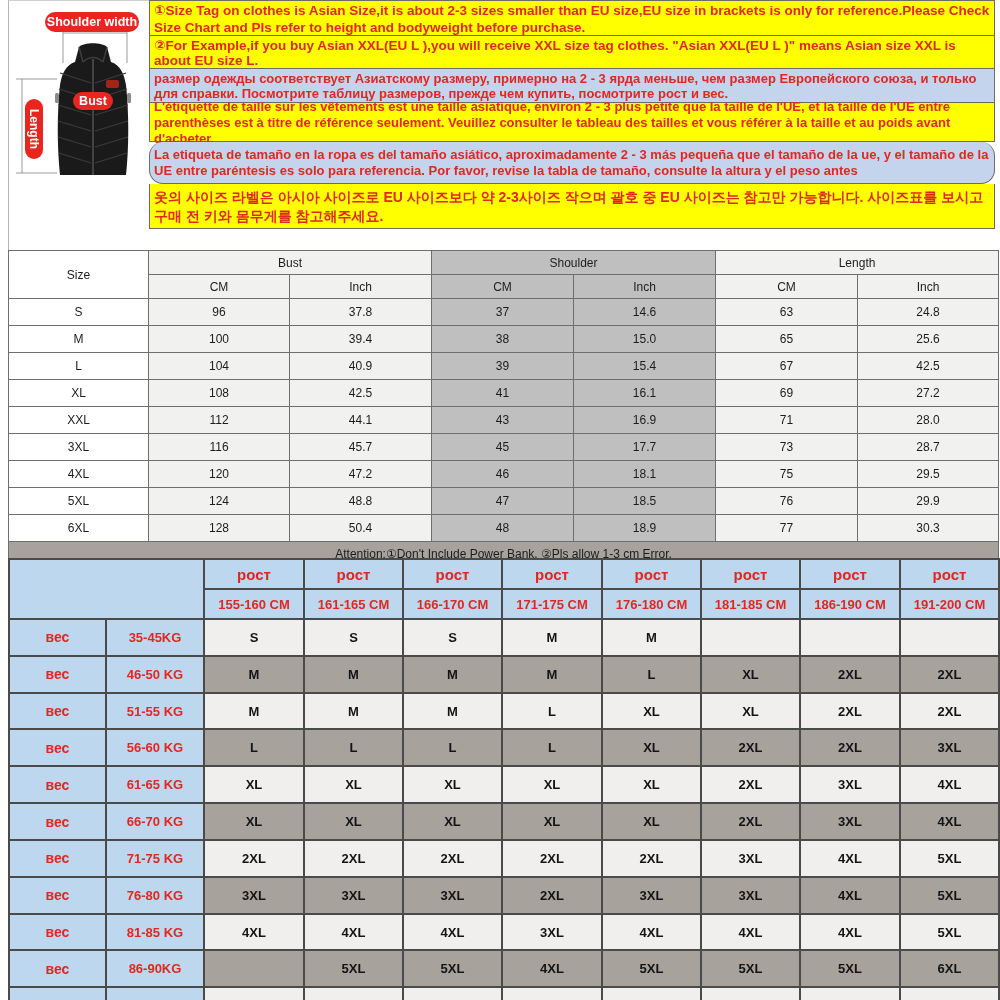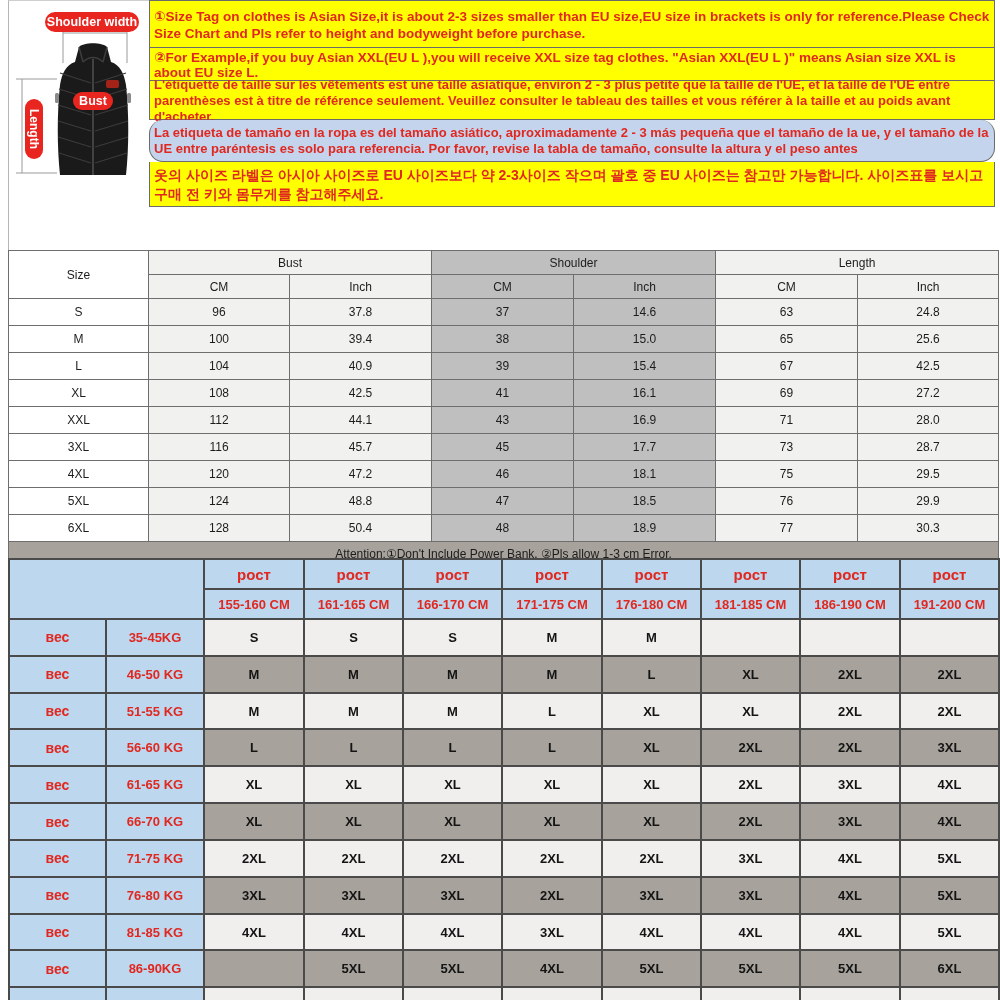--- a/index.html
+++ b/index.html
@@ -16,21 +16,21 @@
   .pill-shoulder{left:36px;top:11px;width:94px;height:20px;font-size:12.5px;}
   .pill-bust{left:64px;top:91px;width:40px;height:18px;font-size:12.5px;border-radius:9px;}
   .pill-length{left:16px;top:98px;width:18px;height:60px;font-size:12px;border-radius:9px;
                writing-mode:vertical-rl;}
   .notices{flex:1;display:flex;flex-direction:column;border-top:1px solid #6b6b6b;}
   .notice{box-sizing:border-box;border:1px solid #6b6b6b;border-top:none;
           padding:2px 4px 1px 4px;font-weight:bold;color:#e02820;
           display:flex;flex-direction:column;justify-content:center;}
   .bg-yellow{background:#ffff00;}
   .bg-blue{background:#c3d4ec;}
-  .n1{height:47px;font-size:13.5px;line-height:17px;}
+  .n1{height:35px;font-size:13.5px;line-height:17px;}
   .n2{height:33px;font-size:13.5px;line-height:15px;}
   .n3{height:34px;font-size:13px;line-height:15px;}
   .n4{height:39px;font-size:13px;line-height:16px;}
   .n5{height:42px;font-size:13px;line-height:16px;border-radius:14px;}
   .n6{height:45px;font-size:14px;line-height:19px;}
 
   
   table{border-collapse:collapse;table-layout:fixed;}
   .size-table{position:absolute;left:8px;top:250px;width:990px;}
   .size-table th,.size-table td{border:1px solid #6e6e6e;text-align:center;vertical-align:middle;
@@ -96,20 +96,21 @@
         </g>
       </svg>
       <div class="pill pill-shoulder">Shoulder width</div>
       <div class="pill pill-bust">Bust</div>
       <div class="pill pill-length">Length</div>
     </div>
 
     <div class="notices">
       <div class="notice bg-yellow n1">①Size Tag on clothes is Asian Size,it is about 2-3 sizes smaller than EU size,EU size in brackets is only for reference.Please Check Size Chart and Pls refer to height and bodyweight before purchase.</div>
       <div class="notice bg-yellow n2">②For Example,if you buy Asian XXL(EU L ),you will receive XXL size tag clothes. "Asian XXL(EU L )"  means Asian size XXL is about EU size L.</div>
+      <div class="notice bg-blue n3">размер одежды соответствует Азиатскому размеру, примерно на 2 - 3 ярда меньше, чем размер Европейского союза, и только для справки. Посмотрите таблицу размеров, прежде чем купить, посмотрите рост и вес.</div>
       <div class="notice bg-yellow n4">L'étiquette de taille sur les vêtements est une taille asiatique, environ 2 - 3 plus petite que la taille de l'UE, et la taille de l'UE entre parenthèses est à titre de référence seulement. Veuillez consulter le tableau des tailles et vous référer à la taille et au poids avant d'acheter.</div>
       <div class="notice bg-blue n5">La etiqueta de tamaño en la ropa es del tamaño asiático, aproximadamente 2 - 3 más pequeña que el tamaño de la ue, y el tamaño de la UE entre paréntesis es solo para referencia. Por favor, revise la tabla de tamaño, consulte la altura y el peso antes</div>
       <div class="notice bg-yellow n6">옷의 사이즈 라벨은 아시아 사이즈로 EU 사이즈보다 약 2-3사이즈 작으며 괄호 중 EU 사이즈는 참고만 가능합니다. 사이즈표를 보시고 구매 전 키와 몸무게를 참고해주세요.</div>
     </div>
   </div>
 
   <table class="size-table">
     <colgroup>
       <col style="width:140px">
         <col style="width:141px">

